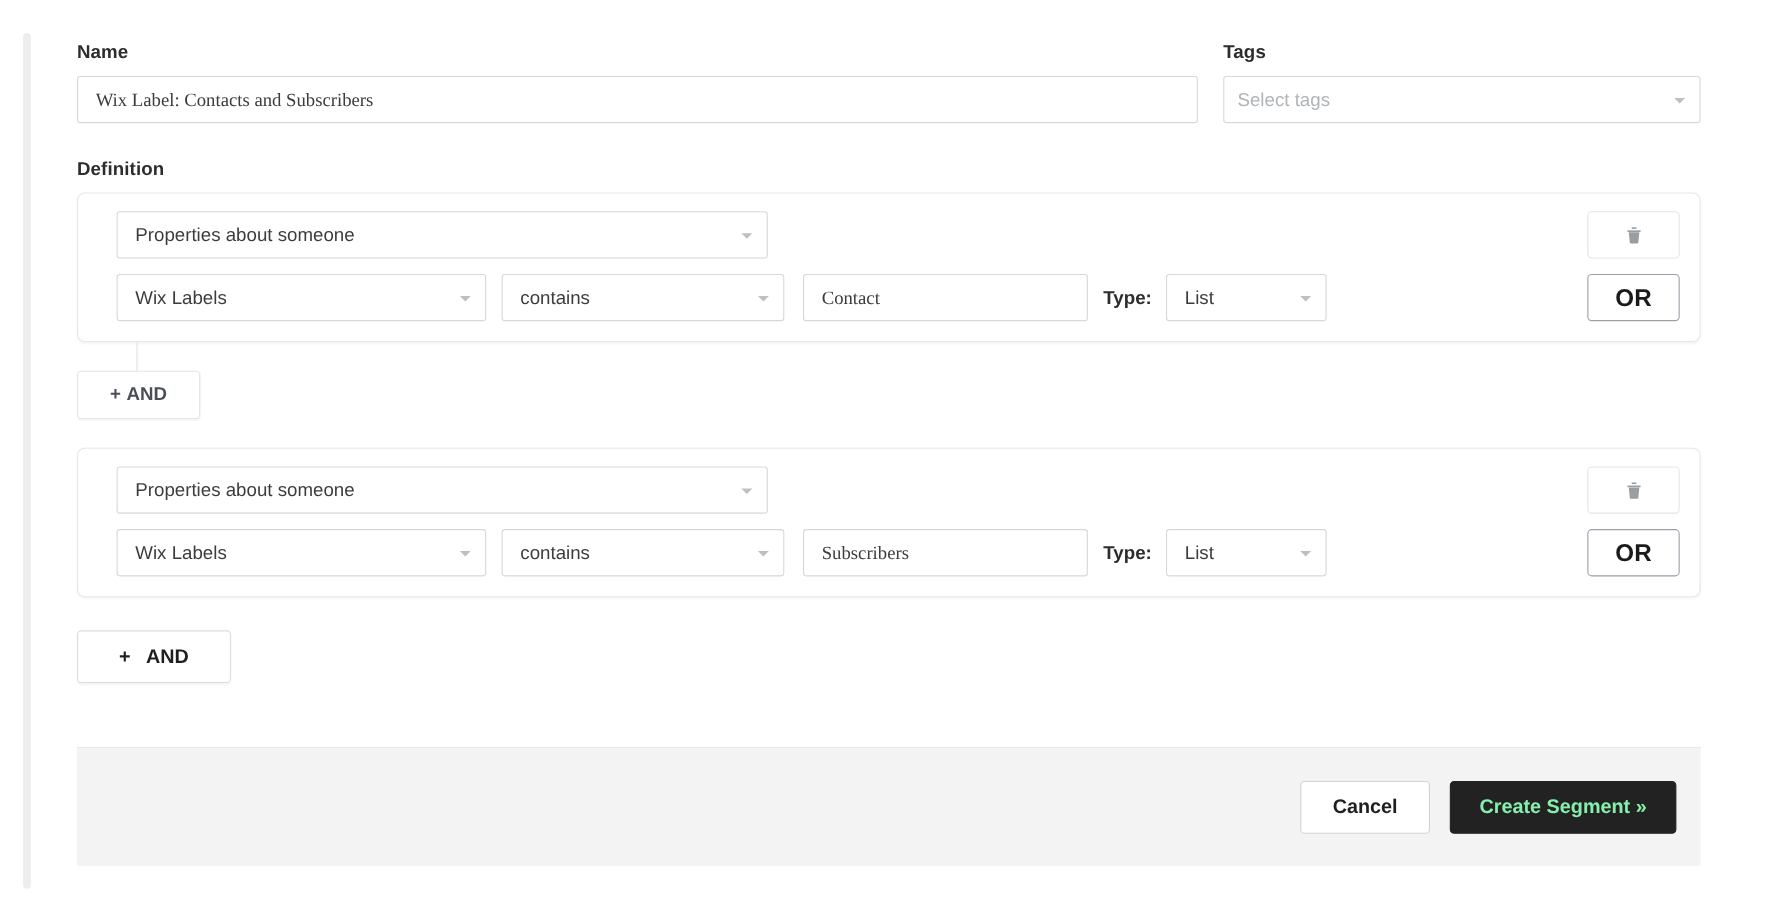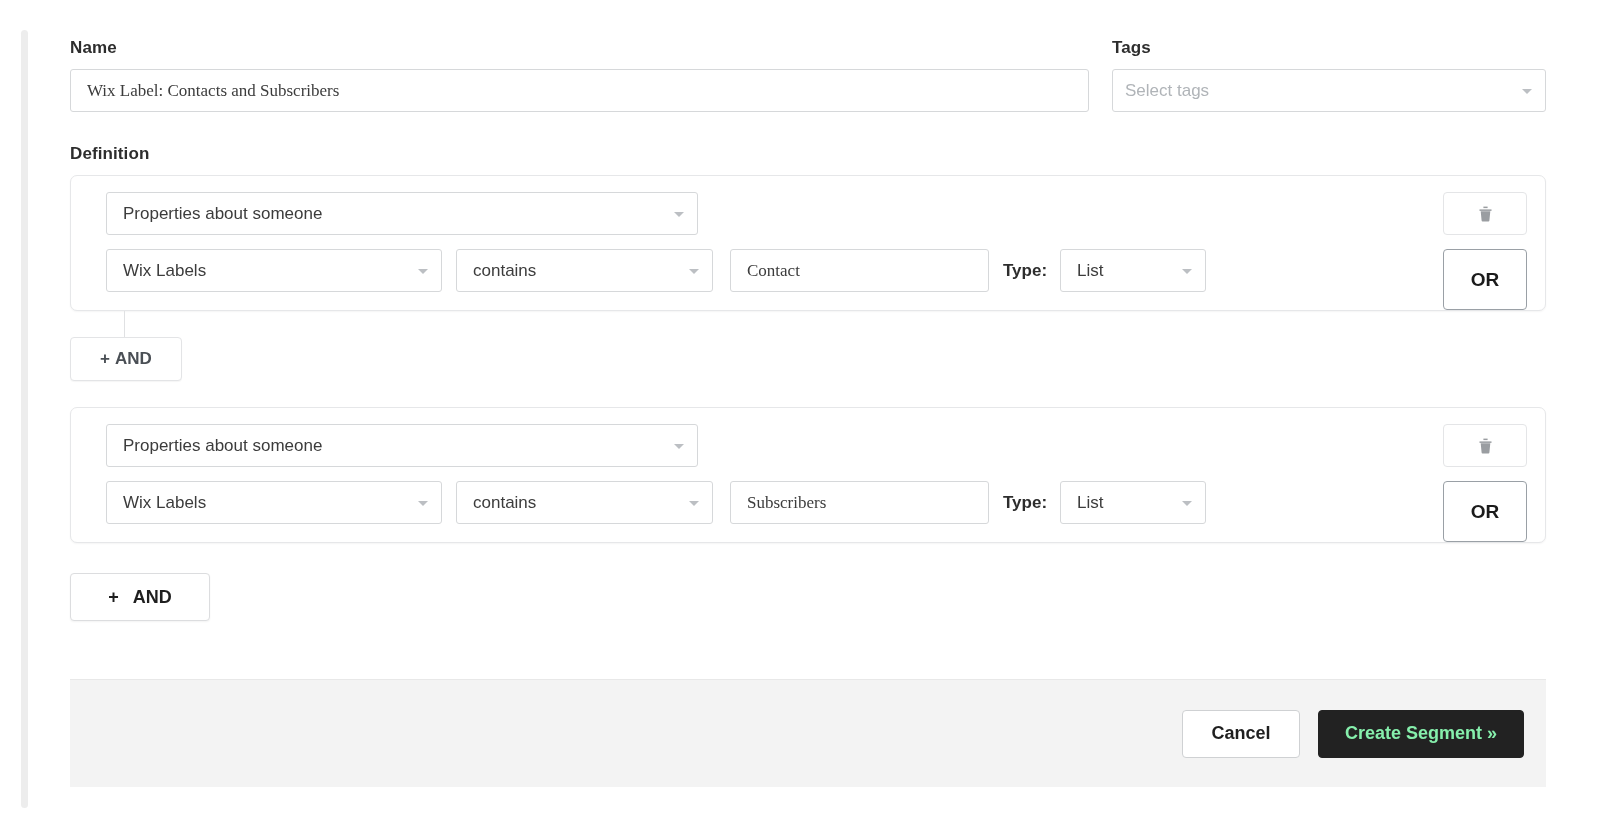--- a/index.html
+++ b/index.html
@@ -134,25 +134,25 @@
     display: flex;
     align-items: center;
     justify-content: center;
     cursor: pointer;
   }
   .btn-or {
     position: absolute;
     right: 18px;
     top: 73px;
     width: 84px;
-    height: 61px;
+    height: 43px;
     border: 1px solid #9aa0a6;
     border-radius: 4px;
     background: #ffffff;
-    font-size: 19px;
+    font-size: 22px;
     font-weight: bold;
     color: #1b1b1b;
     display: flex;
     align-items: center;
     justify-content: center;
     cursor: pointer;
     font-family: inherit;
   }
 
   

